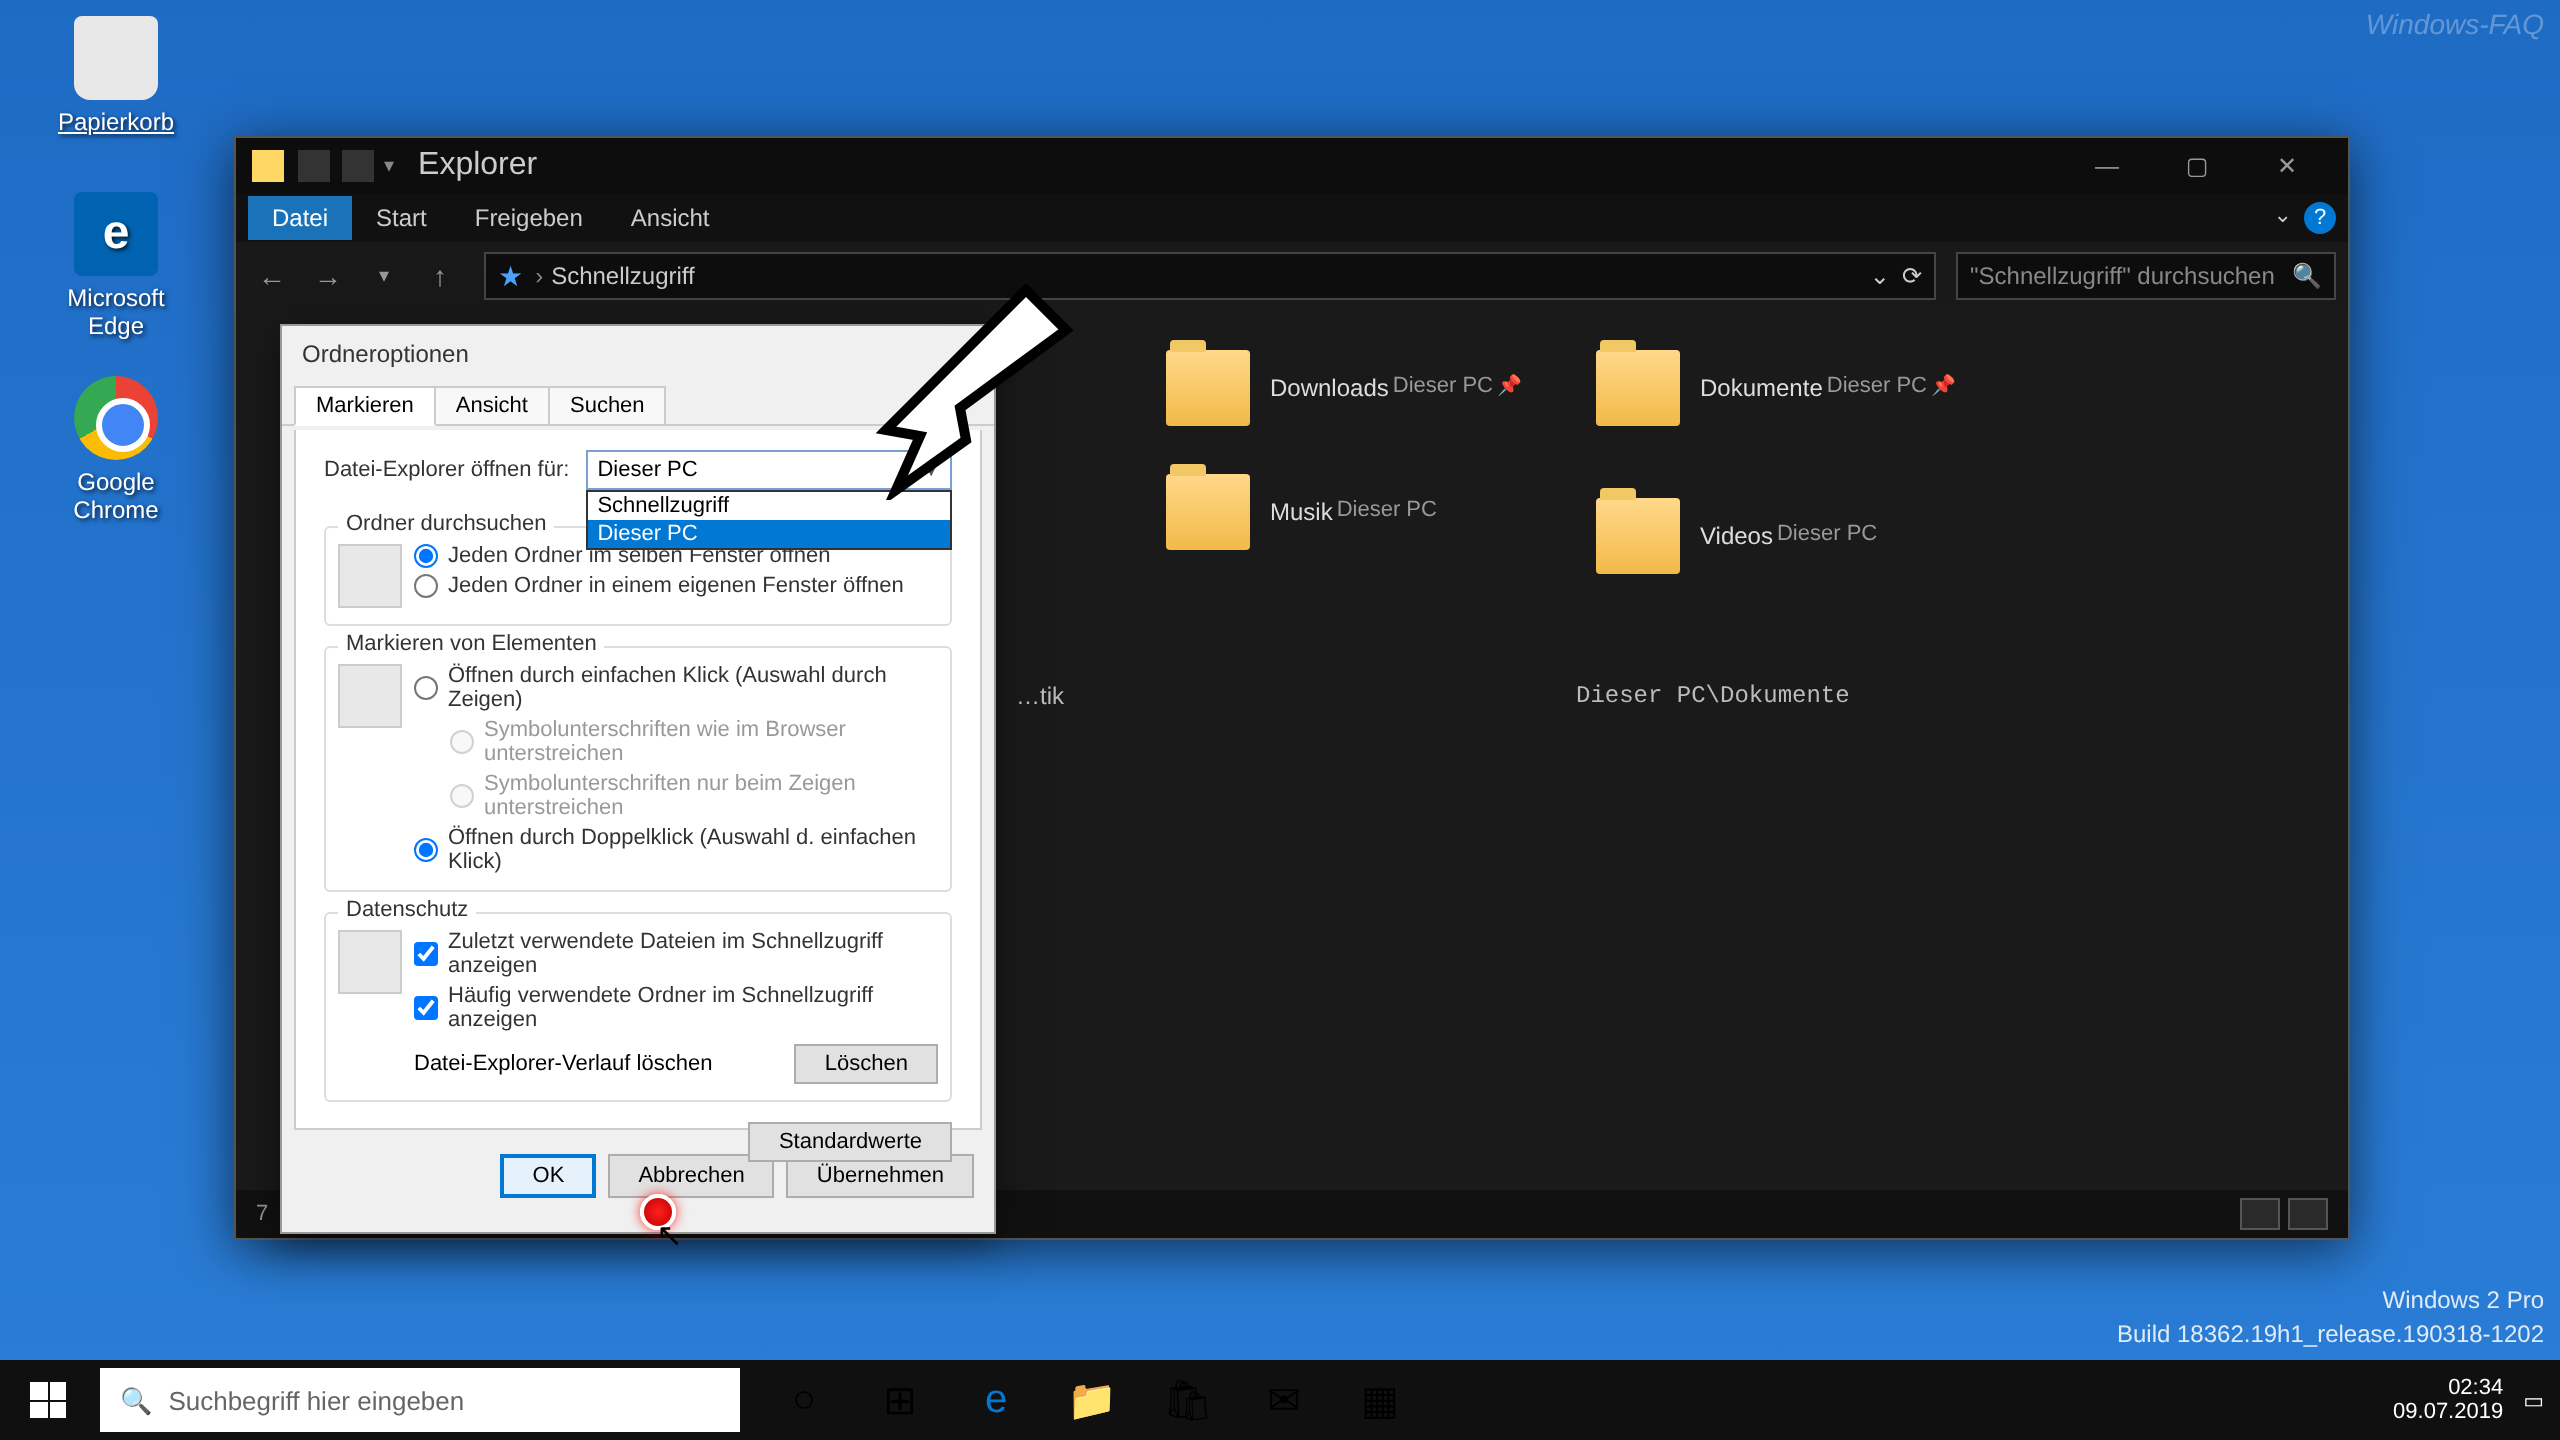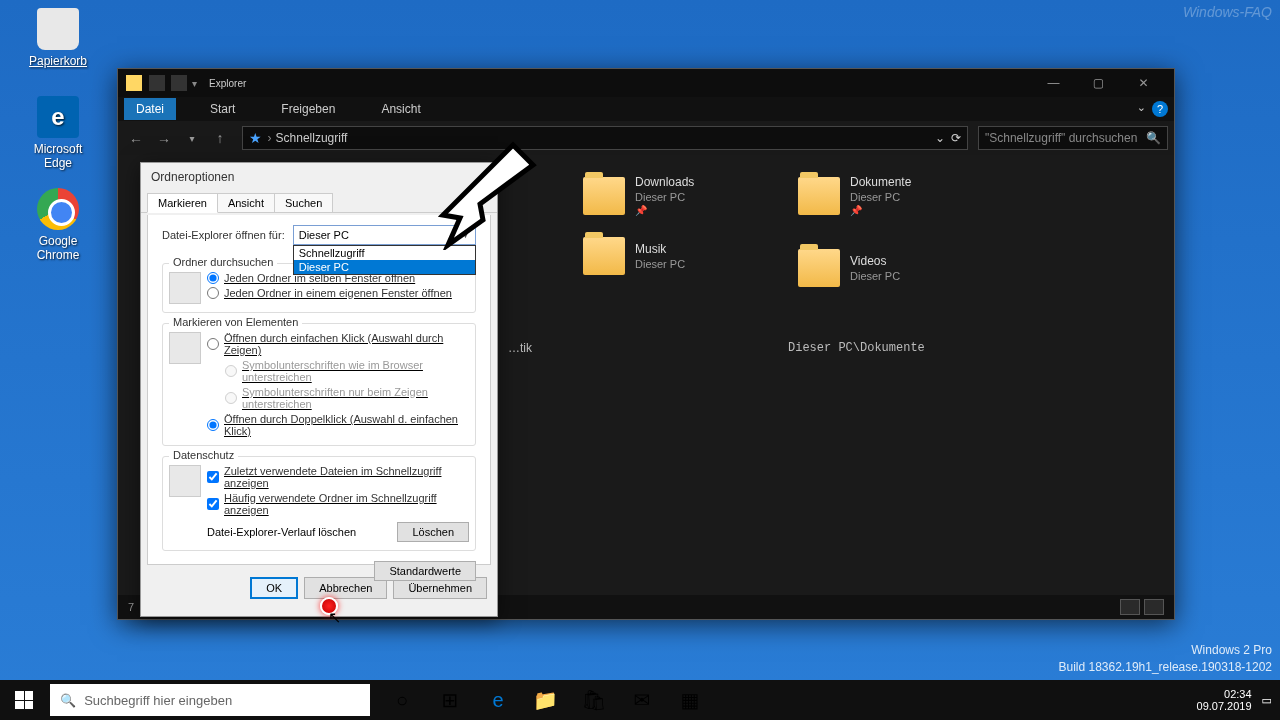--- a/index.html
+++ b/index.html
@@ -11,44 +11,44 @@
 .recycle-bin .icon-img { background: #e8e8e8; border-radius: 4px 4px 8px 8px; }
 .edge-icon .icon-img { background: #0063b1; display: flex; align-items: center; justify-content: center; color: #fff; font-size: 24px; font-weight: bold; }
 .chrome-icon .icon-img { background: conic-gradient(#ea4335 0 120deg, #fbbc05 120deg 240deg, #34a853 240deg 360deg); border-radius: 50%; position: relative; }
 .chrome-icon .icon-img::after { content: ''; position: absolute; top: 25%; left: 25%; width: 50%; height: 50%; background: #4285f4; border: 3px solid #fff; border-radius: 50%; }
 
 
 .explorer { position: absolute; left: 117px; top: 68px; width: 1058px; height: 552px; background: #000; border: 1px solid #555; box-shadow: 0 5px 25px rgba(0,0,0,0.6); }
 .titlebar { height: 28px; background: #0d0d0d; display: flex; align-items: center; padding: 0 8px; }
 .titlebar-icon { width: 16px; height: 16px; background: #ffd764; margin-right: 4px; }
 .qat-icon { width: 16px; height: 16px; background: #333; margin: 0 3px; }
-.titlebar-title { color: #ccc; font-size: 10px; margin-left: 12px; flex: 1; }
+.titlebar-title { color: #ccc; font-size: 16px; margin-left: 12px; flex: 1; }
 .window-controls { display: flex; }
 .win-btn { width: 45px; height: 28px; display: flex; align-items: center; justify-content: center; color: #999; font-size: 12px; }
 
-.ribbon-tabs { height: 24px; background: #111; display: flex; align-items: center; padding: 0 6px; position: relative; gap: 22px; }
+.ribbon-tabs { height: 24px; background: #111; display: flex; align-items: center; padding: 0 6px; position: relative; }
 .ribbon-tab { padding: 4px 12px; color: #ccc; font-size: 12px; }
 .ribbon-tab.file { background: #1a73b8; color: #fff; }
 .ribbon-right { position: absolute; right: 6px; display: flex; gap: 6px; }
 .collapse-icon { color: #ccc; font-size: 11px; }
 .help-icon { width: 16px; height: 16px; background: #0078d4; border-radius: 50%; color: #fff; font-size: 11px; display: flex; align-items: center; justify-content: center; }
 
 .nav-bar { height: 34px; background: #191919; display: flex; align-items: center; padding: 0 6px; gap: 4px; }
 .nav-btn { width: 24px; height: 24px; display: flex; align-items: center; justify-content: center; color: #999; font-size: 14px; }
 .address-bar { flex: 1; height: 24px; background: #0d0d0d; border: 1px solid #444; display: flex; align-items: center; padding: 0 6px; color: #ccc; font-size: 12px; margin: 0 6px; }
 .star-icon { color: #4aa3ff; margin-right: 6px; font-size: 14px; }
 .address-right { margin-left: auto; display: flex; gap: 6px; }
 .search-box { width: 190px; height: 24px; background: #0d0d0d; border: 1px solid #444; color: #888; font-size: 12px; padding: 0 6px; display: flex; align-items: center; }
 .search-box .mag { margin-left: auto; }
 
 .content-area { position: absolute; top: 86px; left: 0; right: 0; bottom: 24px; background: #1a1a1a; }
 .folder-item { position: absolute; display: flex; align-items: center; gap: 10px; color: #ddd; font-size: 12px; }
 .folder-icon { width: 42px; height: 38px; background: linear-gradient(#ffd88a, #f2b948); border-radius: 2px; position: relative; }
 .folder-icon::before { content: ''; position: absolute; top: -5px; left: 2px; width: 18px; height: 6px; background: #f2c864; border-radius: 2px 2px 0 0; }
-.folder-meta { display: flex; flex-direction: column; gap: 2px; }
+.folder-meta { display: flex; flex-direction: row; gap: 2px; }
 .folder-sub { color: #999; font-size: 11px; }
 .pin { color: #888; font-size: 10px; }
 .doc-path { position: absolute; color: #bbb; font-size: 12px; }
 
 .statusbar { position: absolute; bottom: 0; left: 0; right: 0; height: 24px; background: #111; color: #999; font-size: 11px; display: flex; align-items: center; padding: 0 10px; }
 .statusbar-right { margin-left: auto; display: flex; gap: 4px; }
 .view-btn { width: 20px; height: 16px; background: #2a2a2a; border: 1px solid #555; }
 
 
 .dialog { position: absolute; left: 140px; top: 162px; width: 358px; height: 455px; background: #f0f0f0; border: 1px solid #999; box-shadow: 0 4px 20px rgba(0,0,0,0.5); font-size: 11px; }
@@ -64,21 +64,21 @@
 .combo-box { height: 20px; border: 1px solid #7a9fd4; background: #fff; display: flex; align-items: center; padding: 0 5px; font-size: 11px; justify-content: space-between; }
 .combo-arrow { font-size: 9px; color: #555; }
 .dropdown { position: absolute; top: 20px; left: 0; right: 0; border: 1px solid #333; background: #fff; z-index: 10; }
 .dropdown-item { padding: 1px 5px; font-size: 11px; }
 .dropdown-item.sel { background: #0078d4; color: #fff; }
 
 .groupbox { border: 1px solid #ddd; border-radius: 3px; padding: 8px 6px 8px 6px; margin-bottom: 10px; position: relative; }
 .groupbox-title { position: absolute; top: -8px; left: 6px; background: #fff; padding: 0 4px; font-size: 11px; color: #333; }
 .group-content { display: flex; gap: 6px; }
 .group-icon { width: 32px; height: 32px; background: #e8e8e8; border: 1px solid #ccc; flex-shrink: 0; }
-.radios, .checks { display: flex; flex-direction: column; gap: 3px; text-decoration: underline; }
+.radios, .checks { display: flex; flex-direction: column; gap: 3px; }
 .radio-row, .check-row { display: flex; align-items: center; gap: 5px; font-size: 11px; color: #333; }
 .radio-row.disabled { color: #999; margin-left: 18px; }
 input[type=radio], input[type=checkbox] { width: 12px; height: 12px; }
 .history-row { display: flex; align-items: center; justify-content: space-between; margin-top: 6px; padding-left: 38px; }
 
 .btn { padding: 3px 14px; border: 1px solid #adadad; background: #e1e1e1; font-size: 11px; cursor: pointer; }
 .btn.default { border: 2px solid #0078d4; background: #e5f1fb; }
 .defaults-row { text-align: right; margin-top: 6px; }
 .dialog-buttons { display: flex; gap: 6px; justify-content: flex-end; padding: 6px 10px; }
 

